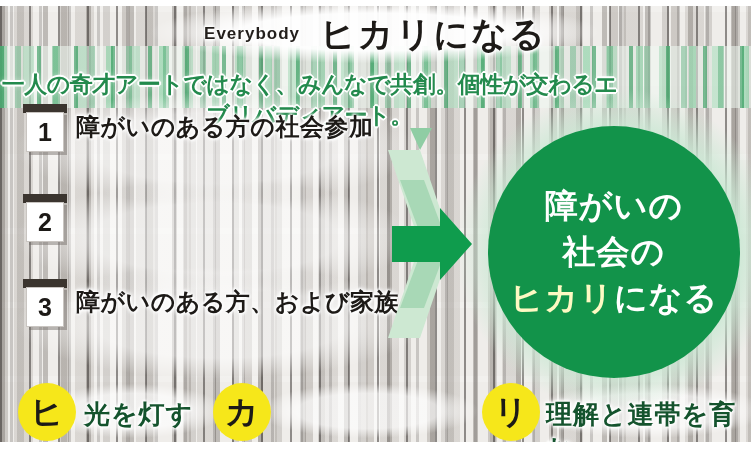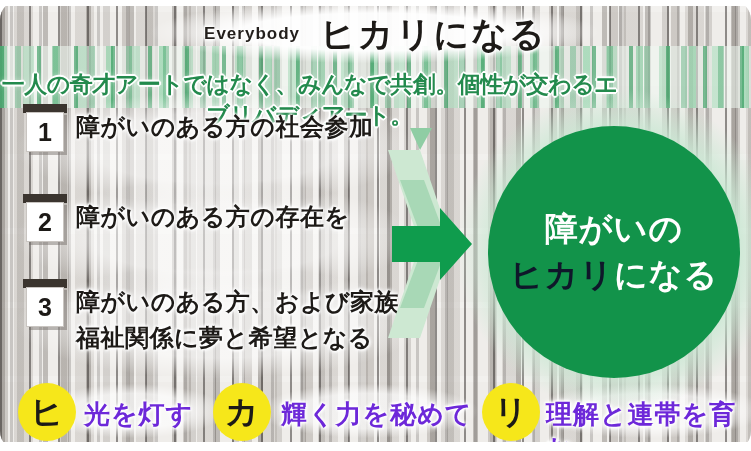--- a/index.html
+++ b/index.html
@@ -1,18 +1,18 @@
 <!DOCTYPE html>
 <html><head>
 <meta charset="utf-8">
 <style>
   html,body{margin:0;padding:0;background:#fff;}
   .stage{
     position:relative;width:751px;height:451px;overflow:hidden;background:#fff;
-    font-family:"Liberation Sans","DejaVu Sans",sans-serif;color:#1d1a17;border-radius:20px;
+    font-family:"Liberation Sans","DejaVu Sans",sans-serif;color:#1d1a17;
   }
   
   .mosaic{
     position:absolute;left:0;top:6px;width:751px;height:436px;
     background-color:#efedea;
     background-image:
       repeating-linear-gradient(90deg, rgba(45,40,38,.50) 0 2px, transparent 2px 10px, rgba(45,40,38,.20) 10px 13px, transparent 13px 29px),
       repeating-linear-gradient(90deg, rgba(110,104,98,.38) 0 5px, transparent 5px 17px, rgba(110,104,98,.22) 17px 24px, transparent 24px 43px),
       repeating-linear-gradient(90deg, rgba(168,162,156,.48) 0 8px, transparent 8px 14px, rgba(168,162,156,.30) 14px 33px, transparent 33px 61px),
       repeating-linear-gradient(180deg, rgba(255,255,255,.20) 0 6px, transparent 6px 74px);
@@ -64,30 +64,30 @@
   .goal-lines{position:absolute;left:50px;top:-3px;width:360px;
     font-size:24px;font-weight:900;line-height:36px;letter-spacing:0.5px;color:#1d1a17;}
   
   .arrow-svg{position:absolute;left:360px;top:120px;width:140px;height:240px;}
   
   .big-circle{
     position:absolute;left:488px;top:126px;width:252px;height:252px;border-radius:50%;
     background:#12934a;display:flex;align-items:center;justify-content:center;text-align:center;
   }
   .circle-text{font-size:33px;font-weight:900;color:#fff;line-height:46px;letter-spacing:1px;}
-  .circle-text .hl{color:#0f172a;}
+  .circle-text .hl{color:#fef9c3;}
   
   .acro-circle{
     position:absolute;top:383px;width:58px;height:58px;border-radius:50%;background:#f6e71a;
     display:flex;align-items:center;justify-content:center;
     font-size:33px;font-weight:900;color:#1c1a17;
   }
   .acro-1{left:18px;} .acro-2{left:213px;} .acro-3{left:482px;}
   .acro-label{
-    position:absolute;top:397px;font-size:26px;font-weight:900;color:#6d28d9;letter-spacing:1px;
+    position:absolute;top:397px;font-size:26px;font-weight:900;color:#14532d;letter-spacing:1px;
   }
   .label-1{left:84px;} .label-2{left:281px;} .label-3{left:546px;}
   .bottom-white{position:absolute;left:0;top:442px;width:751px;height:9px;background:#fff;}
 </style>
 </head>
 <body>
 
 <div class="stage">
 
   <div class="mosaic"></div>
@@ -106,50 +106,48 @@
     <div class="num-box">1</div>
     <div class="goal-lines halo">
       <div>障がいのある方の社会参加</div>
     </div>
   </div>
 
   <div class="goal goal-2">
     <div class="num-cap"></div>
     <div class="num-box">2</div>
     <div class="goal-lines halo">
-      <div>障がいのある方の存在を</div>
     </div>
   </div>
 
   <div class="goal goal-3">
     <div class="num-cap"></div>
     <div class="num-box">3</div>
     <div class="goal-lines halo">
       <div>障がいのある方、および家族と</div>
-      <div>福祉関係に夢と希望となる</div>
     </div>
   </div>
 
   <svg class="arrow-svg" viewBox="0 0 140 240">
     <polygon points="28,30 60,30 92,124 60,218 28,218 60,124" fill="#cde8d2"></polygon>
     <polygon points="40,60 64,60 88,124 64,188 40,188 64,124" fill="#a8d8b6"></polygon>
     <polygon points="50,8 72,8 60,30" fill="#8fcda4"></polygon>
     <polygon points="32,106 80,106 80,88 112,124 80,160 80,142 32,142" fill="#0f9c4d"></polygon>
   </svg>
 
   <div class="big-circle">
     <div class="circle-text">
       <div>障がいの</div>
+      <div>社会の</div>
       <div><span class="hl">ヒカリ</span><span>になる</span></div>
     </div>
   </div>
 
   <div class="acro-circle acro-1">ヒ</div>
   <div class="acro-label label-1 halo">光を灯す</div>
 
   <div class="acro-circle acro-2">カ</div>
-  <div class="acro-label label-2 halo">輝く力を秘めて</div>
 
   <div class="acro-circle acro-3">リ</div>
   <div class="acro-label label-3 halo">理解と連帯を育む</div>
 
   <div class="bottom-white"></div>
 </div>
 
 </body></html>

